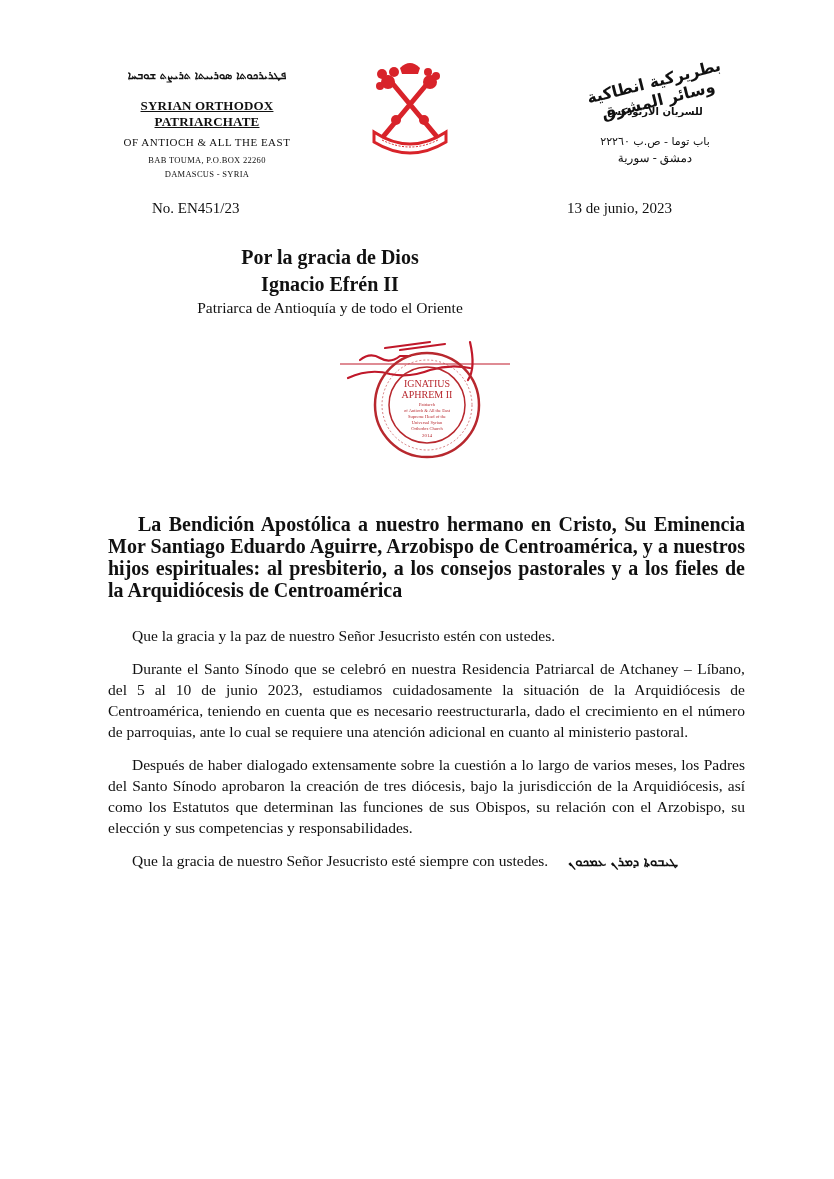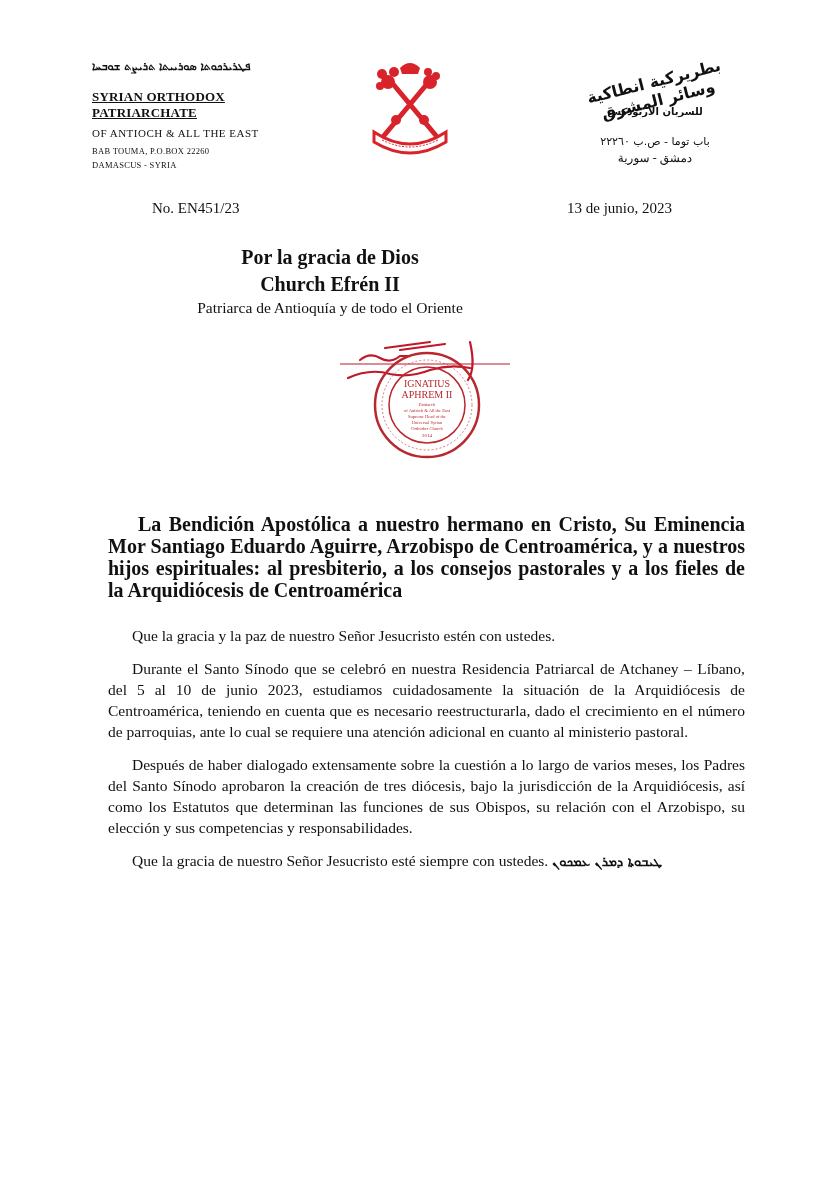--- a/index.html
+++ b/index.html
@@ -1,20 +1,20 @@
 <!DOCTYPE html>
 <html><head>
   <meta charset="utf-8">
   <style>
     html, body { margin: 0; padding: 0; background: #ffffff; }
     body { width: 834px; height: 1179px; position: relative; overflow: hidden;
            font-family: "Liberation Serif", serif; color: #111; }
 
     
-    .lh-left { position: absolute; left: 92px; top: 59px; width: 230px; }
+    .lh-left { position: absolute; left: 92px; top: 68px; width: 230px; text-align: center; }
     .syriac-line { font-family: "DejaVu Sans", sans-serif; font-size: 11px; font-weight: bold; letter-spacing: 0.5px; color: #111; height: 16px; line-height: 16px; }
     .org-name { font-size: 13px; font-weight: bold; margin-top: 14px; letter-spacing: 0.2px; text-decoration: underline; }
     .org-sub { font-size: 11px; margin-top: 6px; letter-spacing: 0.5px; }
     .addr { font-size: 8.5px; margin-top: 7px; letter-spacing: 0.3px; }
     .addr2 { font-size: 8.5px; margin-top: 4px; letter-spacing: 0.3px; }
 
     .emblem { position: absolute; left: 370px; top: 60px; width: 80px; height: 100px; }
 
     .lh-right { position: absolute; left: 560px; top: 62px; width: 190px; text-align: center; }
     .arabic-callig { font-family: "DejaVu Sans", sans-serif; font-size: 16px; font-weight: bold; color: #111; direction: rtl; transform: rotate(-14deg); margin-top: 10px; height: 30px; }
@@ -33,21 +33,21 @@
     .signature { position: absolute; left: 340px; top: 338px; width: 170px; height: 50px; }
     .seal { position: absolute; left: 372px; top: 350px; width: 110px; height: 110px; }
 
     .address-block { position: absolute; left: 108px; top: 513px; width: 637px;
                      font-size: 20px; font-weight: bold; line-height: 22px; text-align: justify; }
     .address-block::first-line { }
     .indent { display: inline-block; width: 30px; }
 
     .body { position: absolute; left: 108px; top: 625px; width: 637px; font-size: 15.5px; line-height: 21px; text-align: justify; }
     .body p { margin: 0 0 12px 0; text-indent: 24px; }
-    .syriac-inline { font-family: "DejaVu Sans", sans-serif; font-weight: bold; font-size: 13px; direction: rtl; unicode-bidi: isolate; margin-left: 4px; }
+    .syriac-inline { font-family: "DejaVu Sans", sans-serif; font-weight: bold; font-size: 13px; direction: rtl; unicode-bidi: isolate; margin-left: 20px; }
   </style>
 </head>
 <body>
 
 <div class="lh-left">
   <div class="syriac-line">ܦܛܪܝܪܟܘܬܐ ܣܘܪܝܝܬܐ ܬܪܝܨܬ ܫܘܒܚܐ</div>
   <div class="org-name">SYRIAN ORTHODOX PATRIARCHATE</div>
   <div class="org-sub">OF ANTIOCH &amp; ALL THE EAST</div>
   <div class="addr">BAB TOUMA, P.O.BOX 22260</div>
   <div class="addr2">DAMASCUS - SYRIA</div>
@@ -81,21 +81,21 @@
   <div class="arabic-sub">للسريان الارثوذكس</div>
   <div class="arabic-addr">باب توما - ص.ب ٢٢٢٦٠</div>
   <div class="arabic-addr2">دمشق - سورية</div>
 </div>
 
 <div class="ref-no">No. EN451/23</div>
 <div class="date">13 de junio, 2023</div>
 
 <div class="heading">
   <div class="h-title">Por la gracia de Dios</div>
-  <div class="h-name">Church Efrén II</div>
+  <div class="h-name">Ignacio Efrén II</div>
   <div class="h-sub">Patriarca de Antioquía y de todo el Oriente</div>
 </div>
 
 <div class="signature">
   <svg width="170" height="50" viewBox="0 0 170 50">
     <g fill="none" stroke="#c0182a" stroke-width="2.2" stroke-linecap="round">
       <path d="M45 10 L90 4 M60 12 L105 6"></path>
       <path d="M20 22 Q30 14 40 20 Q50 26 60 18 L70 18"></path>
       <path d="M8 40 Q30 30 50 36 Q70 40 90 32 Q110 26 130 30"></path>
       <path d="M130 4 Q136 30 128 42"></path>

